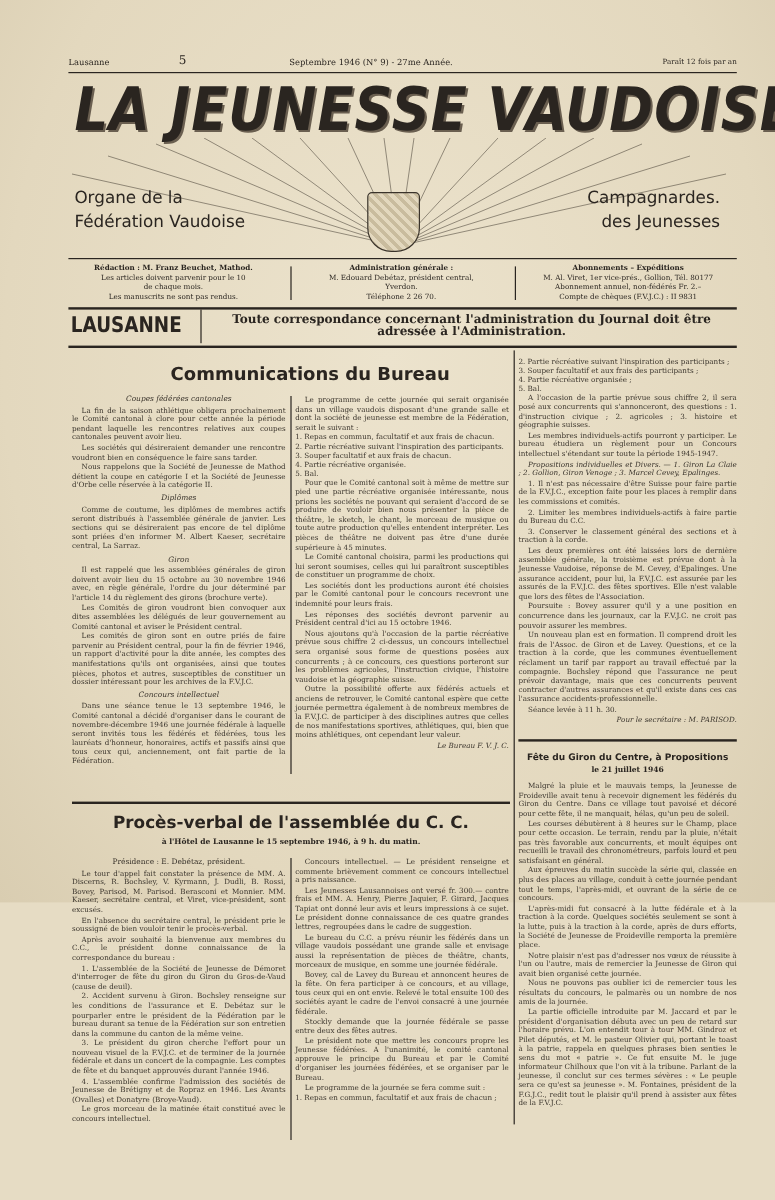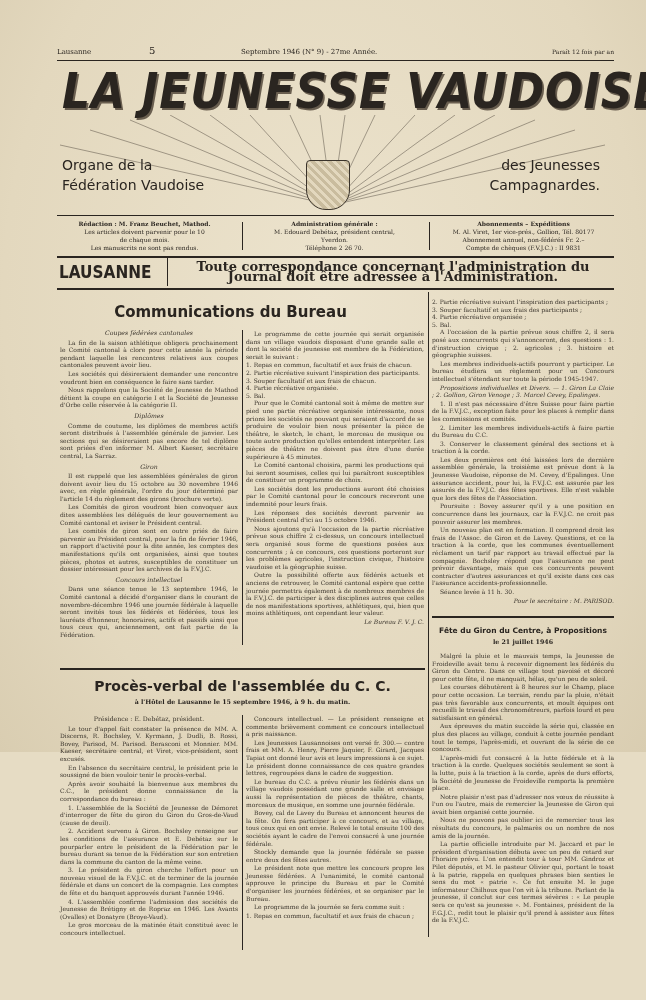--- a/index.html
+++ b/index.html
@@ -12,21 +12,21 @@
   .org-left{position:absolute;left:62px;top:155px;font-family:"DejaVu Sans",sans-serif;font-size:14px;line-height:20px;}
   .org-right{position:absolute;left:470px;top:155px;font-family:"DejaVu Sans",sans-serif;font-size:14px;line-height:20px;text-align:right;width:130px;}
   .crest{position:absolute;left:306px;top:160px;width:42px;height:48px;border:1.5px solid #3a332a;border-radius:4px 4px 20px 20px;background:repeating-linear-gradient(45deg,#c9bc9e 0 3px,#e3d8be 3px 6px);}
   .infobar{position:absolute;left:57px;top:215px;width:557px;height:40px;border-top:1.5px solid #2a2520;border-bottom:2px solid #2a2520;font-size:6px;text-align:center;line-height:8px;}
   .infobox{position:absolute;top:4px;}
   .infobox b{font-weight:bold;}
   .vsep{position:absolute;top:6px;width:1px;height:28px;background:#2a2520;}
   .lausbar{position:absolute;left:57px;top:258px;width:557px;height:30px;border-bottom:2px solid #2a2520;}
   .laus{position:absolute;left:2px;top:3px;font-family:"DejaVu Sans",sans-serif;font-weight:bold;font-size:18px;transform:scaleX(0.85);transform-origin:left;}
   .lausline{position:absolute;left:110px;top:0;height:28px;border-left:1px solid #2a2520;}
-  .corr{position:absolute;left:116px;top:4px;width:440px;text-align:center;font-size:13px;font-weight:bold;line-height:10px;}
+  .corr{position:absolute;left:116px;top:4px;width:440px;text-align:center;font-size:10px;font-weight:bold;line-height:10px;}
   .h1{position:absolute;font-family:"DejaVu Sans",sans-serif;font-weight:bold;text-align:center;}
   .col{position:absolute;font-size:6px;line-height:7.6px;text-align:justify;color:#3a342c;}
   .col p{margin:0 0 1px 0;text-indent:8px;}
   .sub{text-align:center;font-style:italic;margin:3px 0 2px;font-size:6.2px;}
   .colsep{position:absolute;width:1px;background:#2a2520;}
   .hsep{position:absolute;height:2px;background:#2a2520;}
   .sig{text-align:right;font-style:italic;}
 </style>
 </head>
 <body>
@@ -63,22 +63,22 @@
     </g>
   </svg>
 
   <div class="crest"></div>
 
   <div class="org-left">
     <div>Organe de la</div>
     <div>Fédération Vaudoise</div>
   </div>
   <div class="org-right">
+    <div>Campagnardes.</div>
     <div>des Jeunesses</div>
-    <div>Campagnardes.</div>
   </div>
 
   <div class="infobar">
     <div class="infobox" style="left:0;width:175px">
       <b>Rédaction : M. Franz Beuchet, Mathod.</b><br>
       <span>Les articles doivent parvenir pour le 10</span><br>
       <span>de chaque mois.</span><br>
       <span>Les manuscrits ne sont pas rendus.</span>
     </div>
     <div class="vsep" style="left:185px"></div>
@@ -98,21 +98,21 @@
   </div>
 
   <div class="lausbar">
     <div class="laus">LAUSANNE</div>
     <div class="lausline"></div>
     <div class="corr">
       <div>Toute correspondance concernant l'administration du Journal doit être adressée à l'Administration.</div>
     </div>
   </div>
 
-  <div class="h1" style="left:48px;top:303px;width:365px;font-size:15px;">Communications du Bureau</div>
+  <div class="h1" style="left:76px;top:303px;width:365px;font-size:15px;">Communications du Bureau</div>
 
   <div class="col" style="left:60px;top:326px;width:178px;">
     <div class="sub">Coupes fédérées cantonales</div>
     <p>La fin de la saison athlétique obligera prochainement le Comité cantonal à clore pour cette année la période pendant laquelle les rencontres relatives aux coupes cantonales peuvent avoir lieu.</p>
     <p>Les sociétés qui désireraient demander une rencontre voudront bien en conséquence le faire sans tarder.</p>
     <p>Nous rappelons que la Société de Jeunesse de Mathod détient la coupe en catégorie I et la Société de Jeunesse d'Orbe celle réservée à la catégorie II.</p>
     <div class="sub">Diplômes</div>
     <p>Comme de coutume, les diplômes de membres actifs seront distribués à l'assemblée générale de janvier. Les sections qui se désireraient pas encore de tel diplôme sont priées d'en informer M. Albert Kaeser, secrétaire central, La Sarraz.</p>
     <div class="sub">Giron</div>
     <p>Il est rappelé que les assemblées générales de giron doivent avoir lieu du 15 octobre au 30 novembre 1946 avec, en règle générale, l'ordre du jour déterminé par l'article 14 du règlement des girons (brochure verte).</p>

